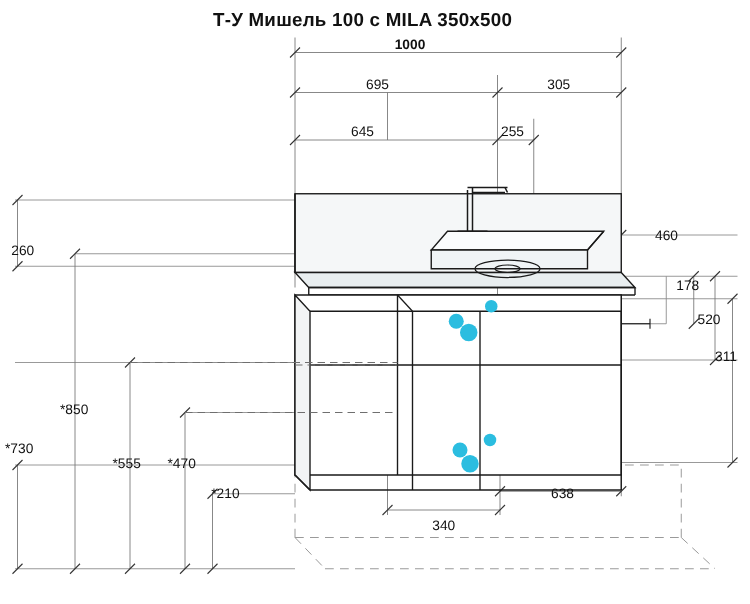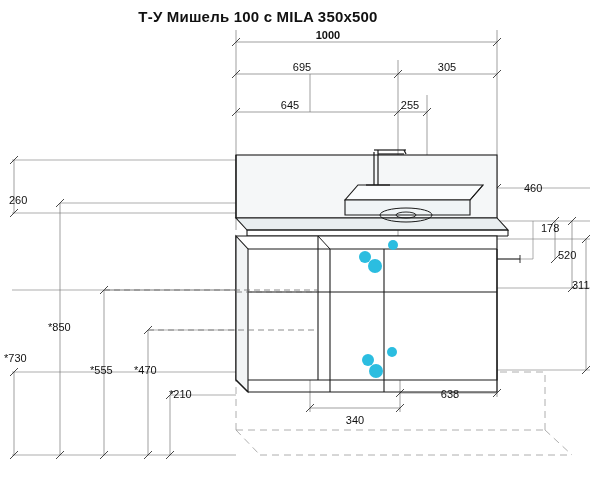--- a/index.html
+++ b/index.html
@@ -4,21 +4,21 @@
 <style>
   html,body{margin:0;padding:0;}
   body{
     width:600px;height:483px;background:#ffffff;
     font-family:"Liberation Sans", sans-serif;
     color:#1a1a1a;overflow:hidden;position:relative;
   }
   #stage{position:absolute;left:0;top:0;width:600px;height:483px;}
   .title{
     position:absolute;left:0;top:8px;width:516px;text-align:center;
-    font-size:15px;font-weight:700;letter-spacing:.2px;color:#111;
+    font-size:15px;font-weight:700;letter-spacing:.2px;color:#111;padding-left:32px;
   }
   svg{position:absolute;left:0;top:0;width:600px;height:483px;}
   text{font-family:"Liberation Sans", sans-serif;fill:#111;}
   .dim{font-size:11px;}
   .dimb{font-size:11px;font-weight:700;}
 </style>
 </head>
 <body>
 
 <div id="stage">

